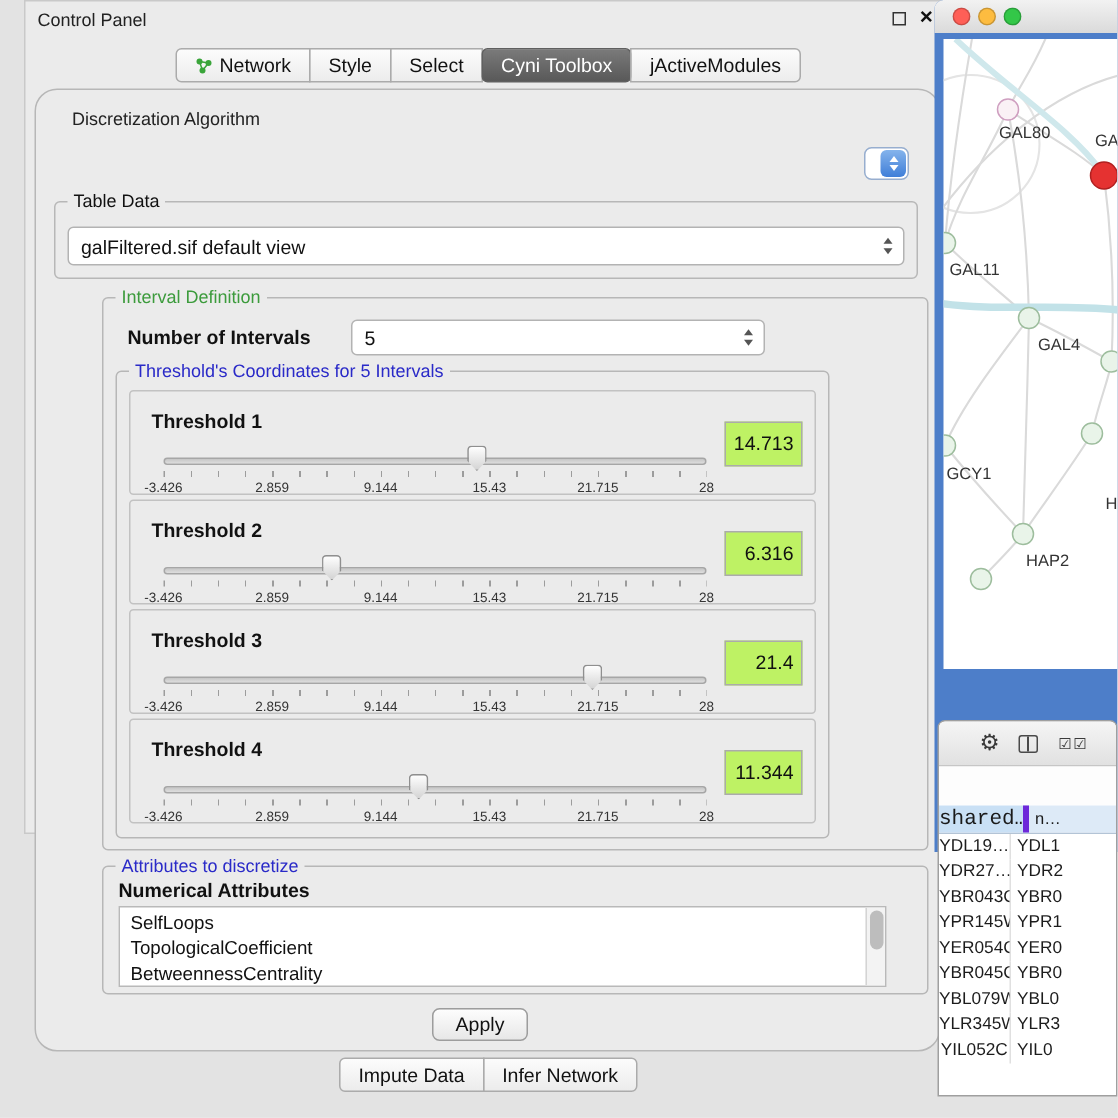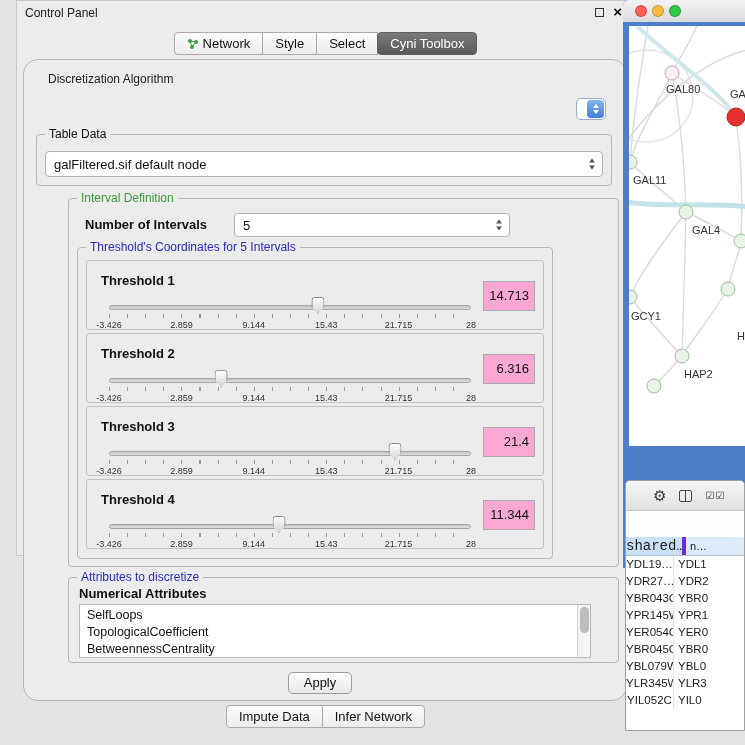--- a/index.html
+++ b/index.html
@@ -67,21 +67,21 @@
   .thr-label { position:absolute; left:14px; top:12px; font-size:13px; font-weight:bold; color:#111; }
   .slider { position:absolute; left:22px; top:36px; width:362px; height:32px; }
   .track { position:absolute; left:0; top:8px; width:100%; height:5px; background:linear-gradient(#c6c6c6,#dedede); border:1px solid #a6a6a6; border-radius:3px; }
   .ticks { position:absolute; left:0; top:17px; width:100%; height:4px;
            background:repeating-linear-gradient(90deg,#9c9c9c 0 1px,transparent 1px 5%); }
   .tick-labels { position:absolute; left:0; top:23px; width:100%; height:10px; }
   .tick-label { position:absolute; transform:translateX(-50%); font-size:9px; color:#333; white-space:nowrap; top:0; }
   .thumb { position:absolute; top:0; width:13px; height:17px; transform:translateX(-50%);
            background:linear-gradient(#fefefe,#d4d4d4); border:1px solid #8f8f8f; border-radius:3px 3px 2px 2px;
            clip-path:polygon(0 0,100% 0,100% 60%,50% 100%,0 60%); }
-  .thr-value { position:absolute; right:8px; top:20px; width:52px; height:30px; background:#f9a8d4; border:1px solid #ababab;
+  .thr-value { position:absolute; right:8px; top:20px; width:52px; height:30px; background:#bef264; border:1px solid #ababab;
                font-size:13px; color:#111; text-align:right; line-height:28px; padding-right:5px; }
 
   #attr-group { left:44px; top:517px; width:551px; height:86px; }
   .num-label { position:absolute; left:10px; top:8px; font-size:13px; font-weight:bold; color:#111; }
   .attr-list { position:absolute; left:10px; top:26px; width:512px; height:54px; background:#fff; border:1px solid #b9b9b9; overflow:hidden; padding:2px 0 0 7px; }
   .list-item { font-size:12.5px; height:17px; line-height:17px; color:#111; white-space:nowrap; }
   .scrollbar { position:absolute; right:0; top:0; width:13px; height:100%; background:#f3f3f3; border-left:1px solid #d4d4d4; }
   .sb-thumb { position:absolute; left:1.5px; top:2px; width:9px; height:26px; background:#bdbdbd; border-radius:5px; }
 
   .apply-btn { position:absolute; left:264px; top:612px; width:64px; height:22px; border:1px solid #9d9d9d; border-radius:5px;
@@ -138,38 +138,41 @@
       </div>
       <div class="tab">
           <span>Style</span>
         </div>
       <div class="tab">
           <span>Select</span>
         </div>
       <div class="tab selected">
           <span>Cyni Toolbox</span>
         </div>
+      <div class="tab last">
+          <span>jActiveModules</span>
+        </div>
     </div>
 
     <div class="content-box">
 
       <div class="algo-label">Discretization Algorithm</div>
 
 
       <div class="combo-cap">
         <div class="cap-blue">
           <span class="tri-up-w"></span>
           <span class="tri-down-w"></span>
         </div>
       </div>
 
       <div class="group" id="table-data-group">
         <span class="group-label">Table Data</span>
         <div class="combo" id="table-data-combo">
-          <span class="val">galFiltered.sif default node</span>
+          <span class="val">galFiltered.sif default view</span>
           <span class="stepper">
               <span class="tri-up"></span>
               <span class="tri-down"></span>
             </span>
         </div>
       </div>
 
       <div class="group" id="interval-group">
         <span class="group-label green">Interval Definition</span>
 

